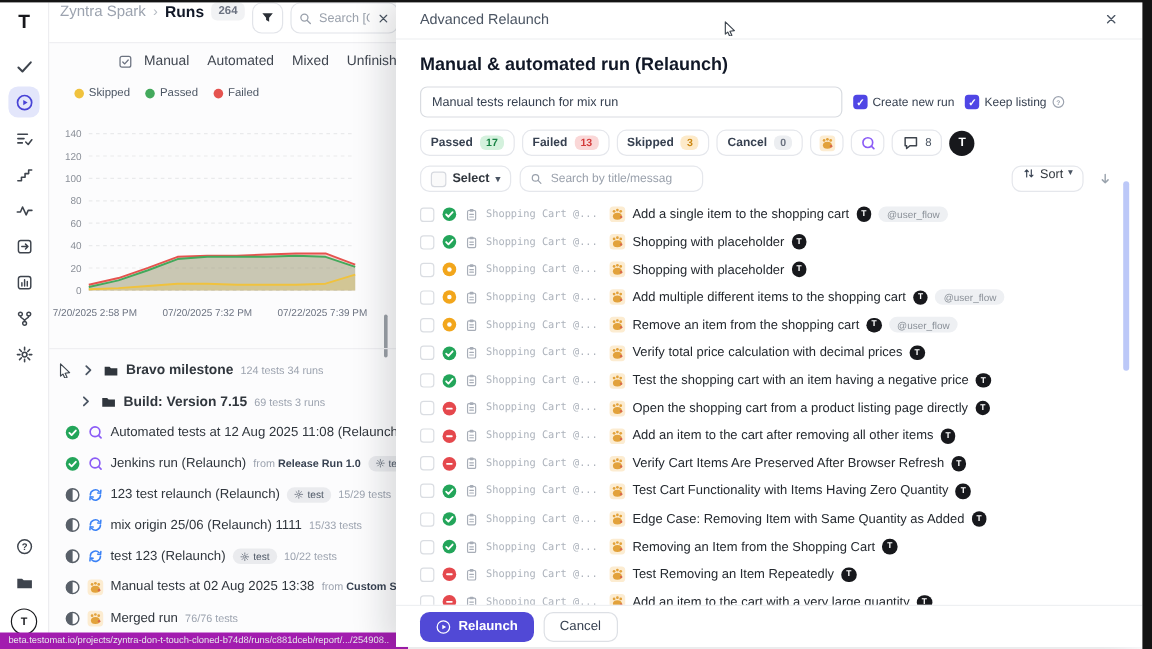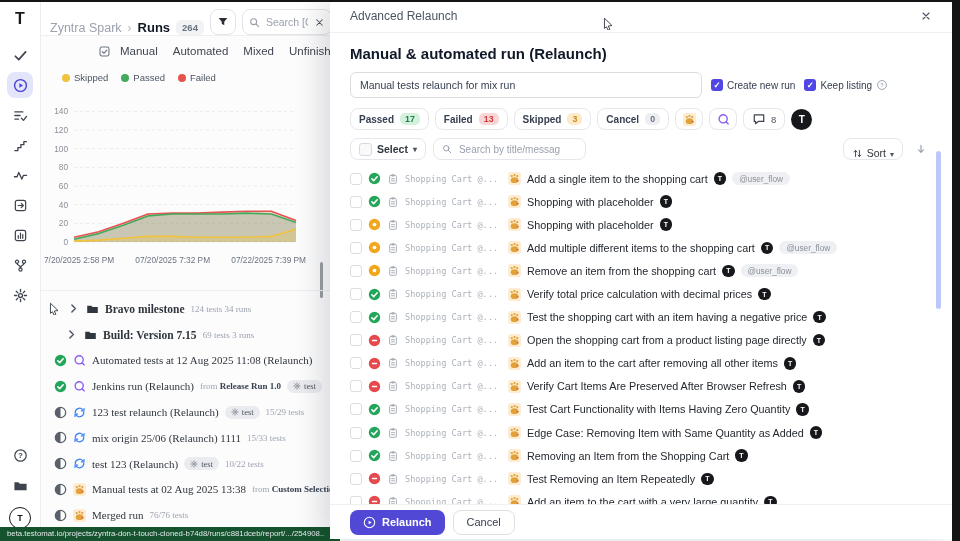--- a/index.html
+++ b/index.html
@@ -13,21 +13,21 @@
   
   .rail{position:absolute;top:0;left:0;width:40px;height:539px;background:#fff;border-right:1px solid #ededf0;display:flex;flex-direction:column;align-items:center;z-index:2;}
   .rail-logo{font-weight:800;font-size:16px;color:#17181c;margin:8px 0 10px;cursor:pointer;}
   .rail-item{width:26px;height:26px;border-radius:8px;display:flex;align-items:center;justify-content:center;margin:4px 0;cursor:pointer;}
   .rail-item .ic{width:15px;height:15px;}
   .rail-item.active{background:#e3e6fb;}
   .rail-item.active .ic{color:#4843d6;}
   .rail-spacer{flex:1;}
   .rail-avatar{width:20px;height:20px;border-radius:50%;border:1.6px solid #17181c;display:flex;align-items:center;justify-content:center;font-size:9px;font-weight:800;color:#17181c;margin:5px 0 12px;}
   
-  .lhead{position:absolute;top:0;left:40px;width:296px;height:34px;display:flex;align-items:flex-end;gap:6px;padding:0 4px 0 10px;box-sizing:border-box;background:#fff;border-bottom:1px solid #efeff2;z-index:1;}
+  .lhead{position:absolute;top:0;left:40px;width:296px;height:34px;display:flex;align-items:flex-start;gap:6px;padding:0 4px 0 10px;box-sizing:border-box;background:#fff;border-bottom:1px solid #efeff2;z-index:1;}
   .crumb-dim{color:#9ca3af;font-size:12.5px;white-space:nowrap;}
   .crumb-sep{color:#b6bcc4;font-size:12px;}
   .crumb-page{color:#111827;font-size:13px;font-weight:700;white-space:nowrap;}
   .count-badge{background:#f1f2f4;color:#6b7280;font-size:9.5px;font-weight:700;border-radius:5px;padding:2px 6px;}
   .filter-btn{width:24px;height:24px;border:1px solid #e2e4e9;border-radius:8px;background:#fff;display:flex;align-items:center;justify-content:center;cursor:pointer;}
   .filter-btn .ic{width:12px;height:12px;color:#2a2f36;}
   .hsearch{flex:1;min-width:0;height:24px;border:1px solid #e2e4e9;border-radius:8px;background:#fff;display:flex;align-items:center;gap:4px;padding:0 6px;}
   .hsearch .ic{width:11px;height:11px;color:#9aa1ac;}
   .hsearch input{border:none;outline:none;min-width:0;flex:1;font-size:10.5px;color:#374151;font-family:"Liberation Sans",sans-serif;background:transparent;}
   .hsearch input::placeholder{color:#9aa1ac;}
@@ -39,40 +39,40 @@
   .legend{position:absolute;top:70px;left:62px;display:flex;gap:13px;font-size:9.5px;color:#4b5563;align-items:center;}
   .lg{display:flex;align-items:center;gap:4px;}
   .lg .dot{width:8px;height:8px;border-radius:50%;}
   
   .chart{position:absolute;top:92px;left:44px;}
   .xlabels{position:absolute;top:253px;left:44px;width:262px;display:flex;justify-content:space-between;font-size:8.3px;color:#6b7280;}
   .thin-scroll{position:absolute;top:260px;left:320px;width:3px;height:36px;border-radius:2px;background:#9aa0a6;}
   .ldivider{position:absolute;top:288px;left:40px;width:296px;border-top:1px solid #efeff2;}
   
   .tree{position:absolute;top:294px;left:40px;width:296px;overflow:hidden;}
-  .tree-row{height:25.8px;display:flex;align-items:center;gap:6px;white-space:nowrap;cursor:pointer;overflow:hidden;font-family:Liberation Serif, serif;}
+  .tree-row{height:25.8px;display:flex;align-items:center;gap:6px;white-space:nowrap;cursor:pointer;overflow:hidden;}
   .tree-row .ic{width:13px;height:13px;}
   .t-cursor{width:11px;height:11px;margin-left:8px;}
   .t-chev{color:#4b5563;width:11px;height:11px;}
   .t-folder{color:#30363d;}
   .t-name{font-size:11.5px;font-weight:700;color:#30363d;}
   .t-run-name{font-size:11px;font-weight:400;color:#30363d;}
   .t-meta{font-size:9px;color:#9ca3af;}
   .t-from{font-size:9px;color:#9ca3af;}
   .t-from b{color:#374151;font-size:9px;}
   .t-badge{background:#eaebee;border-radius:8px;padding:1.5px 6px;display:inline-flex;align-items:center;gap:3px;font-size:8.5px;color:#4b5563;}
   .t-badge .ic{width:8px;height:8px;color:#6b7280;}
   .run-indent{width:8px;flex:0 0 8px;}
   
   .st{width:13px;height:13px;flex:0 0 auto;}
   .st svg{width:100%;height:100%;display:block;}
   .hand{width:13px;height:13px;border-radius:3px;background:#fcecd1;flex:0 0 auto;}
   .hand svg{width:100%;height:100%;display:block;}
   
-  .urlchip{position:absolute;left:0;bottom:0;width:340px;height:14px;background:#14532d;color:#e6e8ec;font-size:7.8px;line-height:14px;padding:0 7px;border-top-right-radius:4px;white-space:nowrap;overflow:hidden;box-sizing:border-box;z-index:5;}
+  .urlchip{position:absolute;left:0;bottom:0;width:340px;height:14px;background:#a21caf;color:#e6e8ec;font-size:7.8px;line-height:14px;padding:0 7px;border-top-right-radius:4px;white-space:nowrap;overflow:hidden;box-sizing:border-box;z-index:5;}
   
   .modal{position:absolute;top:0;left:330px;width:622px;height:539px;background:#fff;box-shadow:-10px 0 26px rgba(15,18,25,.14);z-index:10;}
   .m-head{height:32px;border-bottom:1px solid #eef0f2;display:flex;align-items:center;padding:0 16px 0 20px;}
   .m-head-title{font-size:12px;color:#4b5563;flex:1;}
   .m-close{width:20px;height:20px;display:flex;align-items:center;justify-content:center;cursor:pointer;}
   .m-close .ic{width:12px;height:12px;color:#4b5563;}
   .m-body{padding:10px 20px 0;position:relative;}
   .m-title{font-size:15px;font-weight:700;color:#111827;margin:2px 0 10px;}
   .inrow{display:flex;align-items:center;gap:9px;margin-bottom:10px;}
   .nameinput{width:332px;height:24px;border:1px solid #d9dce1;border-radius:6px;padding:0 9px;font-size:10.5px;color:#374151;font-family:"Liberation Sans",sans-serif;outline:none;}
@@ -93,21 +93,21 @@
   .avatarT{width:21px;height:21px;border-radius:50%;background:#17181c;color:#fff;font-size:10px;font-weight:800;display:flex;align-items:center;justify-content:center;cursor:pointer;}
   .m-cursor{position:absolute;left:272px;top:17px;width:13px;height:13px;z-index:20;pointer-events:none;}
   
   .frow{display:flex;align-items:center;gap:7px;margin-bottom:7px;}
   .selpill{height:20px;border:1px solid #e5e7ec;border-radius:8px;display:flex;align-items:center;gap:5px;padding:0 8px;font-size:10.5px;font-weight:700;color:#30363d;cursor:pointer;}
   .cbx-off{width:11px;height:11px;border-radius:3px;border:1px solid #d6d9df;background:#fafafa;}
   .msearch{height:20px;border:1px solid #e5e7ec;border-radius:8px;display:flex;align-items:center;gap:5px;padding:0 8px;width:135px;}
   .msearch .ic{width:10px;height:10px;color:#9aa1ac;}
   .msearch input{border:none;outline:none;flex:1;min-width:0;font-size:10px;color:#374151;background:transparent;font-family:"Liberation Sans",sans-serif;}
   .msearch input::placeholder{color:#9aa1ac;}
-  .sortpill{margin-left:auto;height:20px;border:1px solid #e5e7ec;border-radius:8px;display:flex;align-items:flex-end;gap:4px;padding:0 8px;font-size:10.5px;color:#30363d;cursor:pointer;}
+  .sortpill{margin-left:auto;height:20px;border:1px solid #e5e7ec;border-radius:8px;display:flex;align-items:flex-start;gap:4px;padding:0 8px;font-size:10.5px;color:#30363d;cursor:pointer;}
   .sortpill .ic{width:11px;height:11px;}
   .darr-btn{width:22px;height:20px;display:flex;align-items:center;justify-content:center;border-radius:8px;cursor:pointer;}
   .darr-btn .ic{width:12px;height:12px;color:#9aa3ad;}
   .chev{font-size:8px;color:#4b5563;}
   
   .tlist{height:347px;overflow:hidden;}
   .trow{height:23.1px;display:flex;align-items:center;gap:6px;white-space:nowrap;overflow:hidden;}
   .trow .rcb{width:10px;height:10px;border-radius:3px;border:1px solid #dadde2;background:#fff;flex:0 0 auto;cursor:pointer;}
   .suite{font-family:"DejaVu Sans Mono",monospace;font-size:8.6px;color:#adb3bc;width:97px;flex:0 0 97px;overflow:hidden;}
   .ttl{font-size:10.8px;font-weight:500;color:#24292f;}

